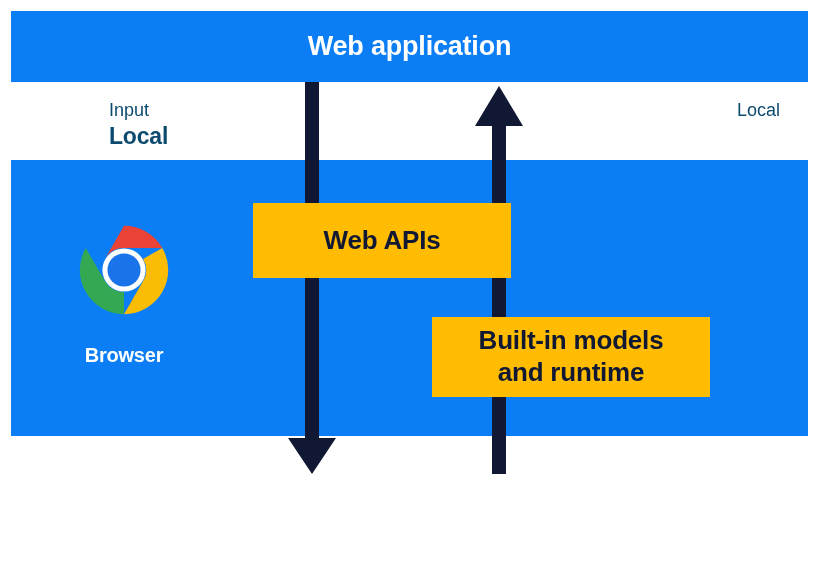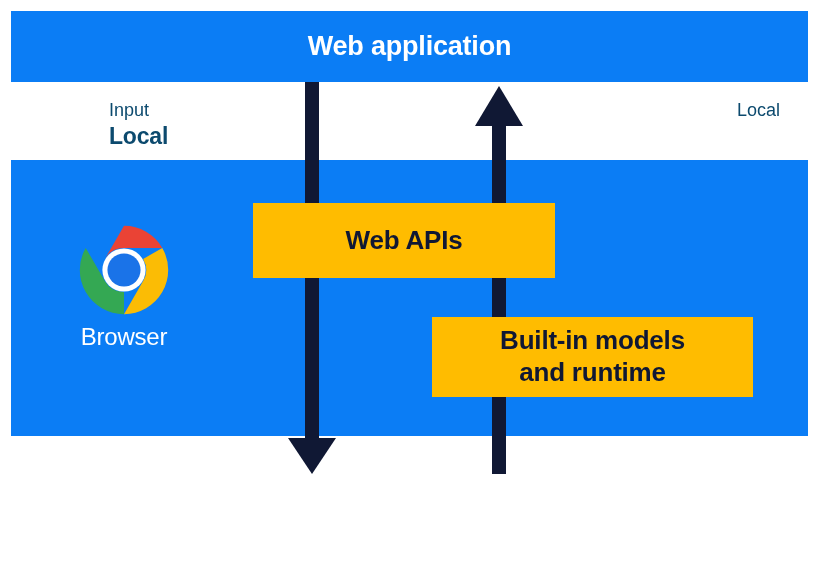--- a/index.html
+++ b/index.html
@@ -77,28 +77,28 @@
     align-items: center;
     justify-content: center;
     text-align: center;
     font-weight: bold;
     line-height: 1.22;
     letter-spacing: -0.2px;
   }
   #box-web-apis {
     left: 253px;
     top: 203px;
-    width: 302px;
+    width: 258px;
     height: 75px;
     font-size: 26px;
   }
   #box-builtin-models {
     left: 432px;
     top: 317px;
-    width: 321px;
+    width: 278px;
     height: 80px;
     font-size: 26px;
   }
   .amber-box .box-label { display: block; padding: 0 8px; }
 
   
   .flow-label {
     position: absolute;
     color: #0c4a6e;
     line-height: 1.22;
@@ -134,24 +134,24 @@
     text-align: center;
   }
   #chrome-logo {
     display: block;
     margin: 0 auto;
     width: 92px;
     height: 92px;
   }
   #browser-label {
     display: block;
-    margin-top: 7px;
+    margin-top: 28px;
     color: #ffffff;
-    font-size: 24px;
-    font-weight: normal;
+    font-size: 20px;
+    font-weight: bold;
     letter-spacing: -0.2px;
   }
 </style>
 </head>
 <body>
 
 <div id="canvas">
 
   <div class="panel" id="panel-web-application">
     <span class="panel-title">Web application</span>

